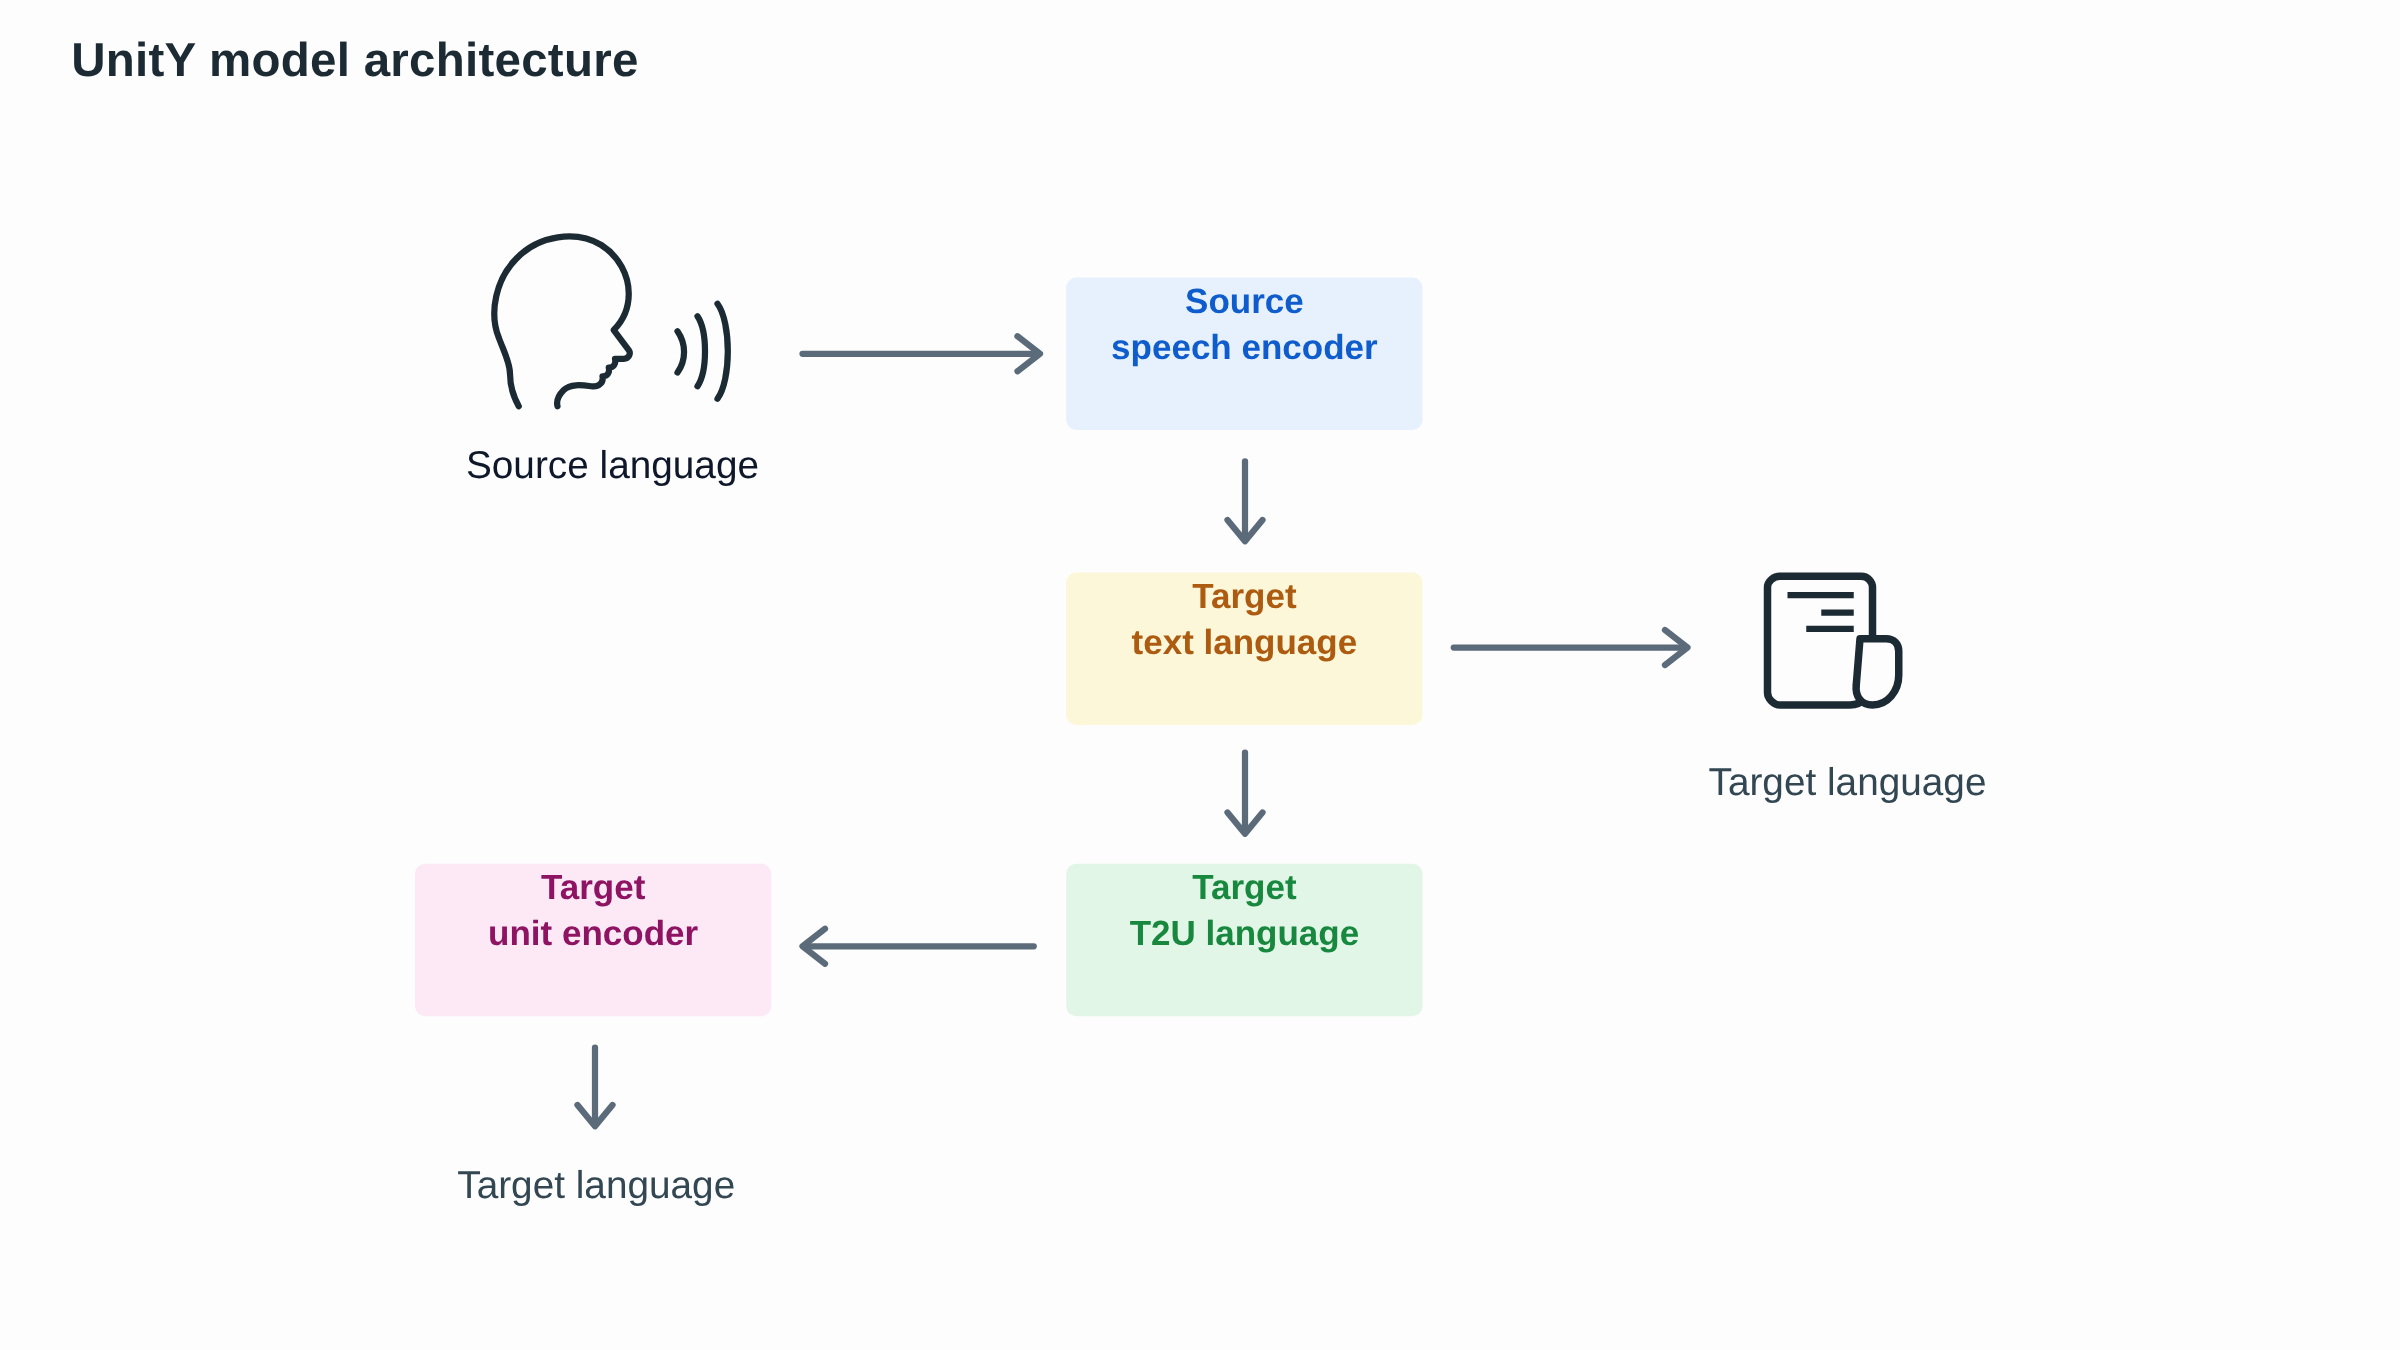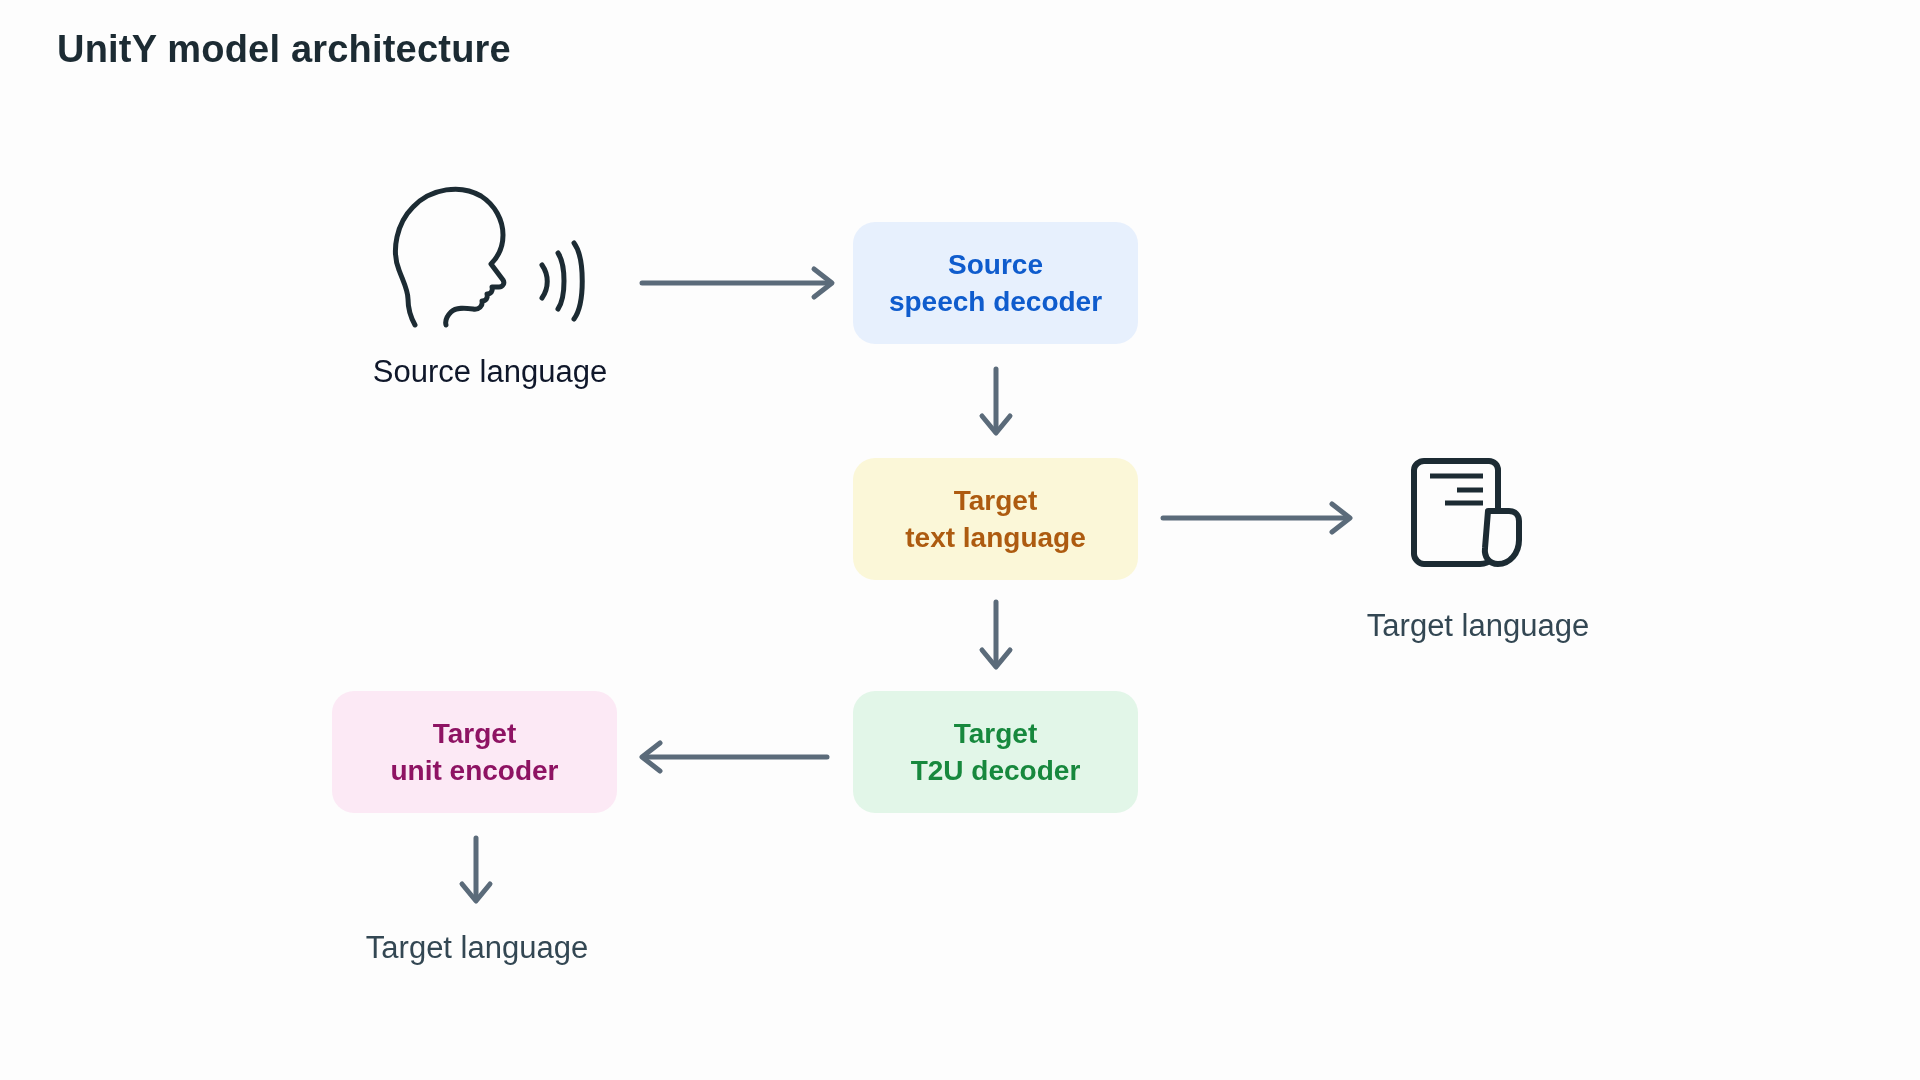--- a/index.html
+++ b/index.html
@@ -5,22 +5,22 @@
   html,body{margin:0;padding:0;background:#fdfdfd;}
   .canvas{
     position:relative;width:1596px;height:1080px;overflow:hidden;
     font-family:"Liberation Sans","DejaVu Sans",sans-serif;
   }
   .title{
     position:absolute;left:57px;top:28px;
     font-size:38px;font-weight:600;letter-spacing:.2px;
   }
   .box{
-    position:absolute;width:285px;height:122px;border-radius:22px;
-    display:flex;flex-direction:column;align-items:center;justify-content:center;
+    position:absolute;width:285px;height:122px;border-radius:8px;
+    display:flex;flex-direction:column;align-items:center;justify-content:flex-start;
     font-size:28px;font-weight:600;line-height:37px;text-align:center;
   }
   .box-blue{left:853px;top:222px;}
   .box-yellow{left:853px;top:458px;}
   .box-green{left:853px;top:691px;}
   .box-pink{left:332px;top:691px;}
   .flabel{
     position:absolute;width:360px;text-align:center;
     font-size:31px;font-weight:500;line-height:40px;
   }
@@ -92,31 +92,31 @@
              C73 159 72 163 73 167"></path>
     <path d="M169 107 C176 117 176 130 169 140"></path>
     <path d="M185 95 C193 107 193 139 185 151"></path>
     <path d="M201 85 C212 100 212 146 201 161"></path>
   </svg>
 
   <div class="flabel label-source" style="color: #0f172a;">Source language</div>
 
   <div class="box box-blue" style="background: rgb(231, 240, 253); color: rgb(15, 92, 205);">
     <span>Source</span>
-    <span>speech decoder</span>
+    <span>speech encoder</span>
   </div>
 
   <div class="box box-yellow" style="background: rgb(251, 247, 216); color: rgb(173, 91, 16);">
     <span>Target</span>
     <span>text language</span>
   </div>
 
   <div class="box box-green" style="background: rgb(226, 246, 232); color: rgb(23, 136, 61);">
     <span>Target</span>
-    <span>T2U decoder</span>
+    <span>T2U language</span>
   </div>
 
   <div class="box box-pink" style="background: rgb(252, 233, 245); color: rgb(142, 19, 99);">
     <span>Target</span>
     <span>unit encoder</span>
   </div>
 
   <svg class="icon icon-doc" width="125" height="128" viewBox="0 0 125 128" style="stroke: rgb(28, 43, 51);">
     <path d="M19 9 H84 C89 9 93 13 93 18 V59 L93 94 C93 104 85 112 75 112 H19 C14 112 9 107 9 102 V18 C9 13 14 9 19 9 Z"></path>
     <path class="roll" d="M86 59 L104 59 C110 59 114 63 114 69 V88 C114 101 105 112 93 112 C84 112 79 105 80 96 L83 59 Z"></path>

